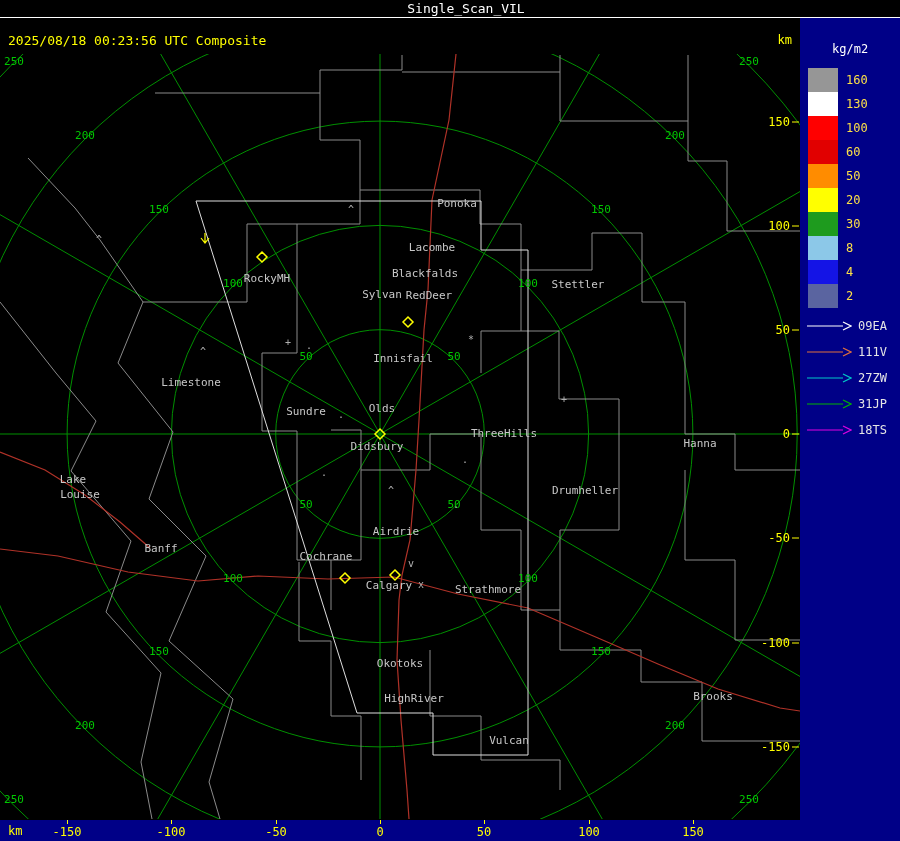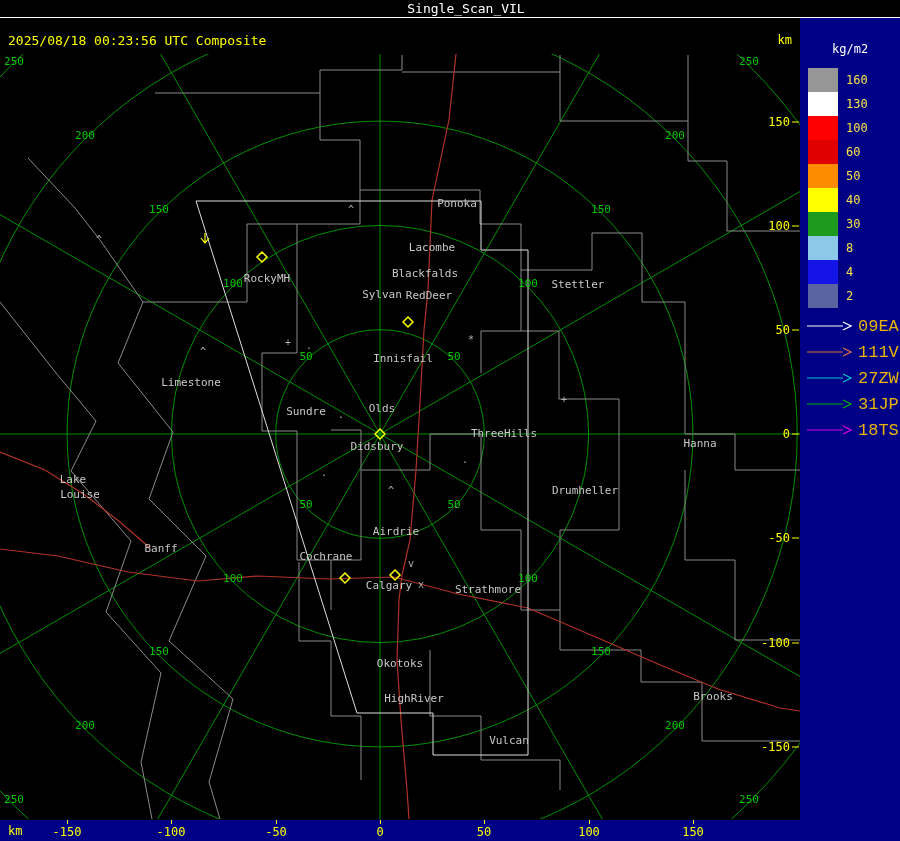--- a/index.html
+++ b/index.html
@@ -28,21 +28,21 @@
 
   
   .sidebar{position:absolute;left:800px;top:18px;width:100px;height:823px;background:#000087;}
   .scale-unit{position:absolute;top:24px;left:32px;color:#fff;font-size:12px;}
   .scale-list{position:absolute;top:50px;left:8px;}
   .scale-row{display:flex;align-items:center;height:24px;}
   .swatch{width:30px;height:24px;}
   .scale-val{color:#fde047;font-size:12px;margin-left:8px;}
   .legend-list{position:absolute;top:295px;left:6px;}
   .legend-row{display:flex;align-items:center;height:26px;}
-  .legend-id{color:#eab308;font-size:17px;margin-left:6px;font-family:Liberation Mono, monospace;}
+  .legend-id{color:#e5e5e5;font-size:12px;margin-left:6px;}
 
   
   .bottombar{position:absolute;left:0;top:820px;width:900px;height:21px;background:#000087;}
   .km-bottom{position:absolute;left:8px;top:4px;color:#ffff00;font-size:12px;}
   .xlbl{position:absolute;top:5px;width:40px;text-align:center;color:#ffff00;font-size:12px;}
   .xtick{position:absolute;top:0;width:1px;height:4px;background:#ffff00;}
 </style>
 </head>
 <body>
 
@@ -227,21 +227,21 @@
         <div class="scale-row">
           <div class="swatch" style="background: rgb(225, 0, 0);"></div>
           <span class="scale-val">60</span>
         </div>
         <div class="scale-row">
           <div class="swatch" style="background: rgb(255, 140, 0);"></div>
           <span class="scale-val">50</span>
         </div>
         <div class="scale-row">
           <div class="swatch" style="background: rgb(255, 255, 0);"></div>
-          <span class="scale-val">40</span>
+          <span class="scale-val">20</span>
         </div>
         <div class="scale-row">
           <div class="swatch" style="background: rgb(30, 155, 30);"></div>
           <span class="scale-val">30</span>
         </div>
         <div class="scale-row">
           <div class="swatch" style="background: rgb(140, 200, 232);"></div>
           <span class="scale-val">8</span>
         </div>
         <div class="scale-row">

